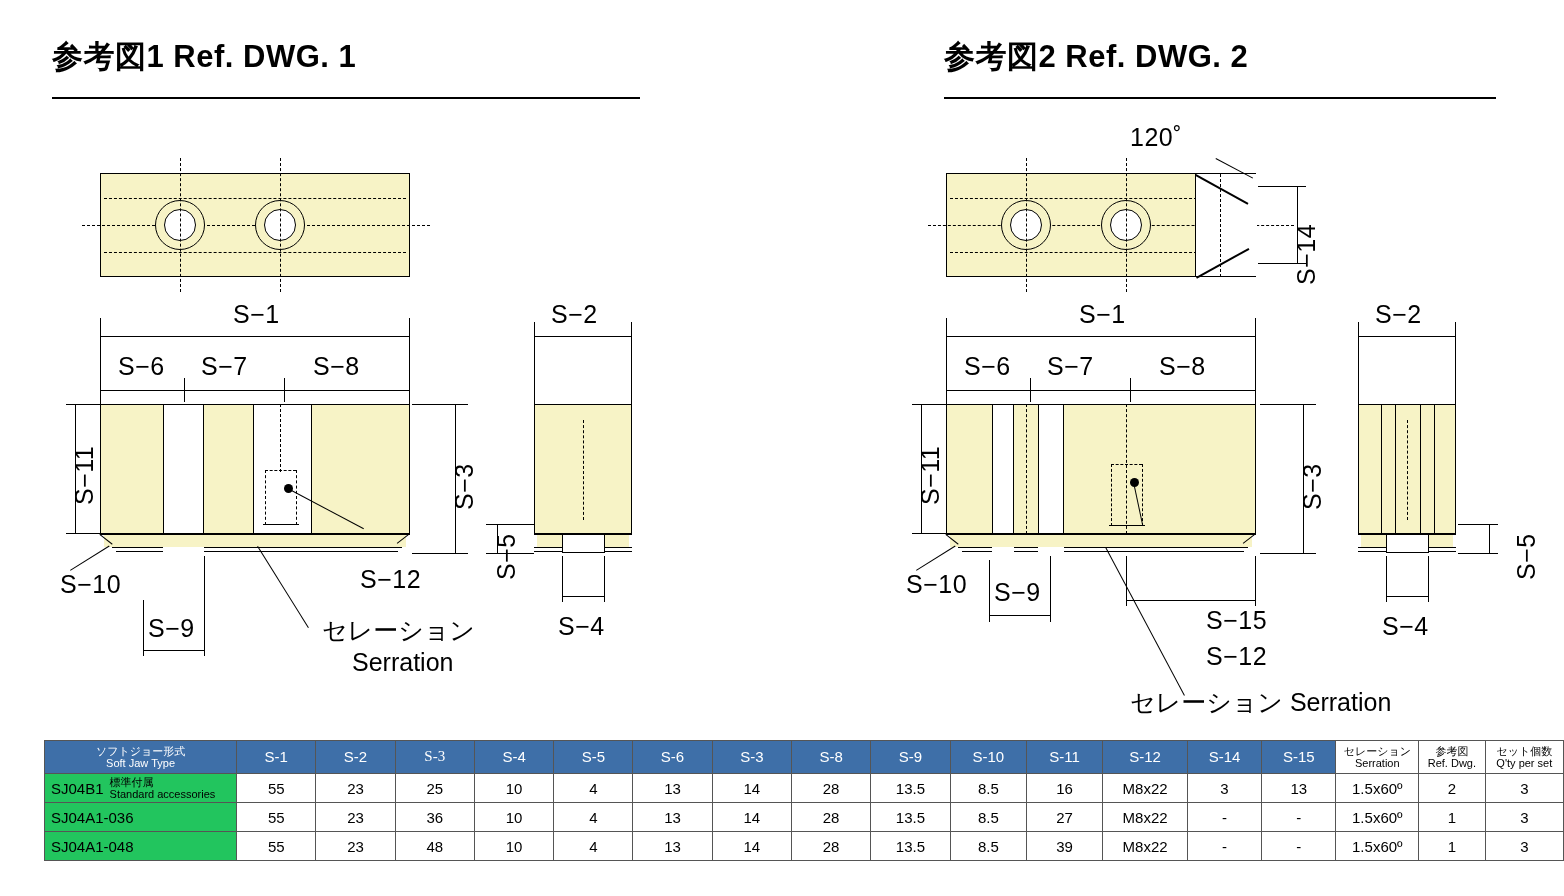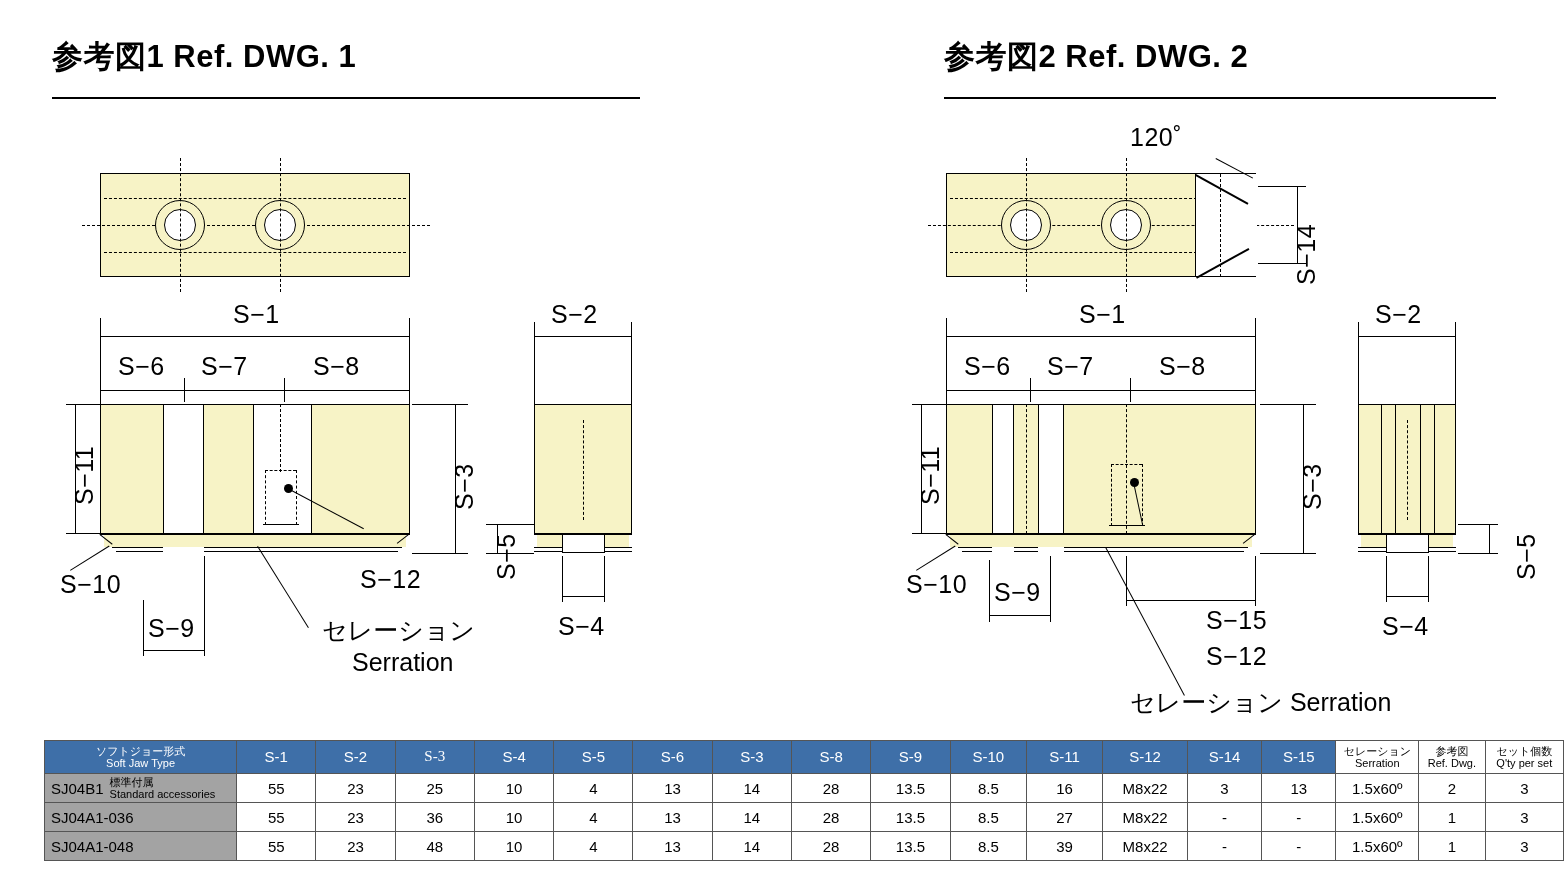--- a/index.html
+++ b/index.html
@@ -39,21 +39,21 @@
 
   
   .tbl{position:absolute;left:44px;top:740px;border-collapse:collapse;
        font-size:15px;}
   .tbl th,.tbl td{border:1px solid #555;text-align:center;vertical-align:middle;}
   .tbl thead th{
     background:#3e6fa8;color:#fff;font-weight:normal;line-height:1.15;padding:4px 2px;
   }
   .tbl thead th.white-h{background:#ffffff;color:#000;}
   .tbl tbody td{background:#ffffff;height:26px;padding:1px 3px;}
-  .tbl tbody td.rowhead{background:#a3a3a3;text-align:left;padding-left:6px;font-size:15px;margin-top:44px;}
+  .tbl tbody td.rowhead{background:#22c55e;text-align:left;padding-left:6px;font-size:15px;margin-top:44px;}
   .tbl .jp-small{font-size:11px;display:block;line-height:1.1;}
   .tbl .en-small{font-size:11px;display:block;line-height:1.1;}
   .acc-cell{display:flex;align-items:center;gap:6px;}
   .acc-note{font-size:11px;line-height:1.1;text-align:left;}
 </style>
 </head>
 <body>
 
 <div class="stage">
 

